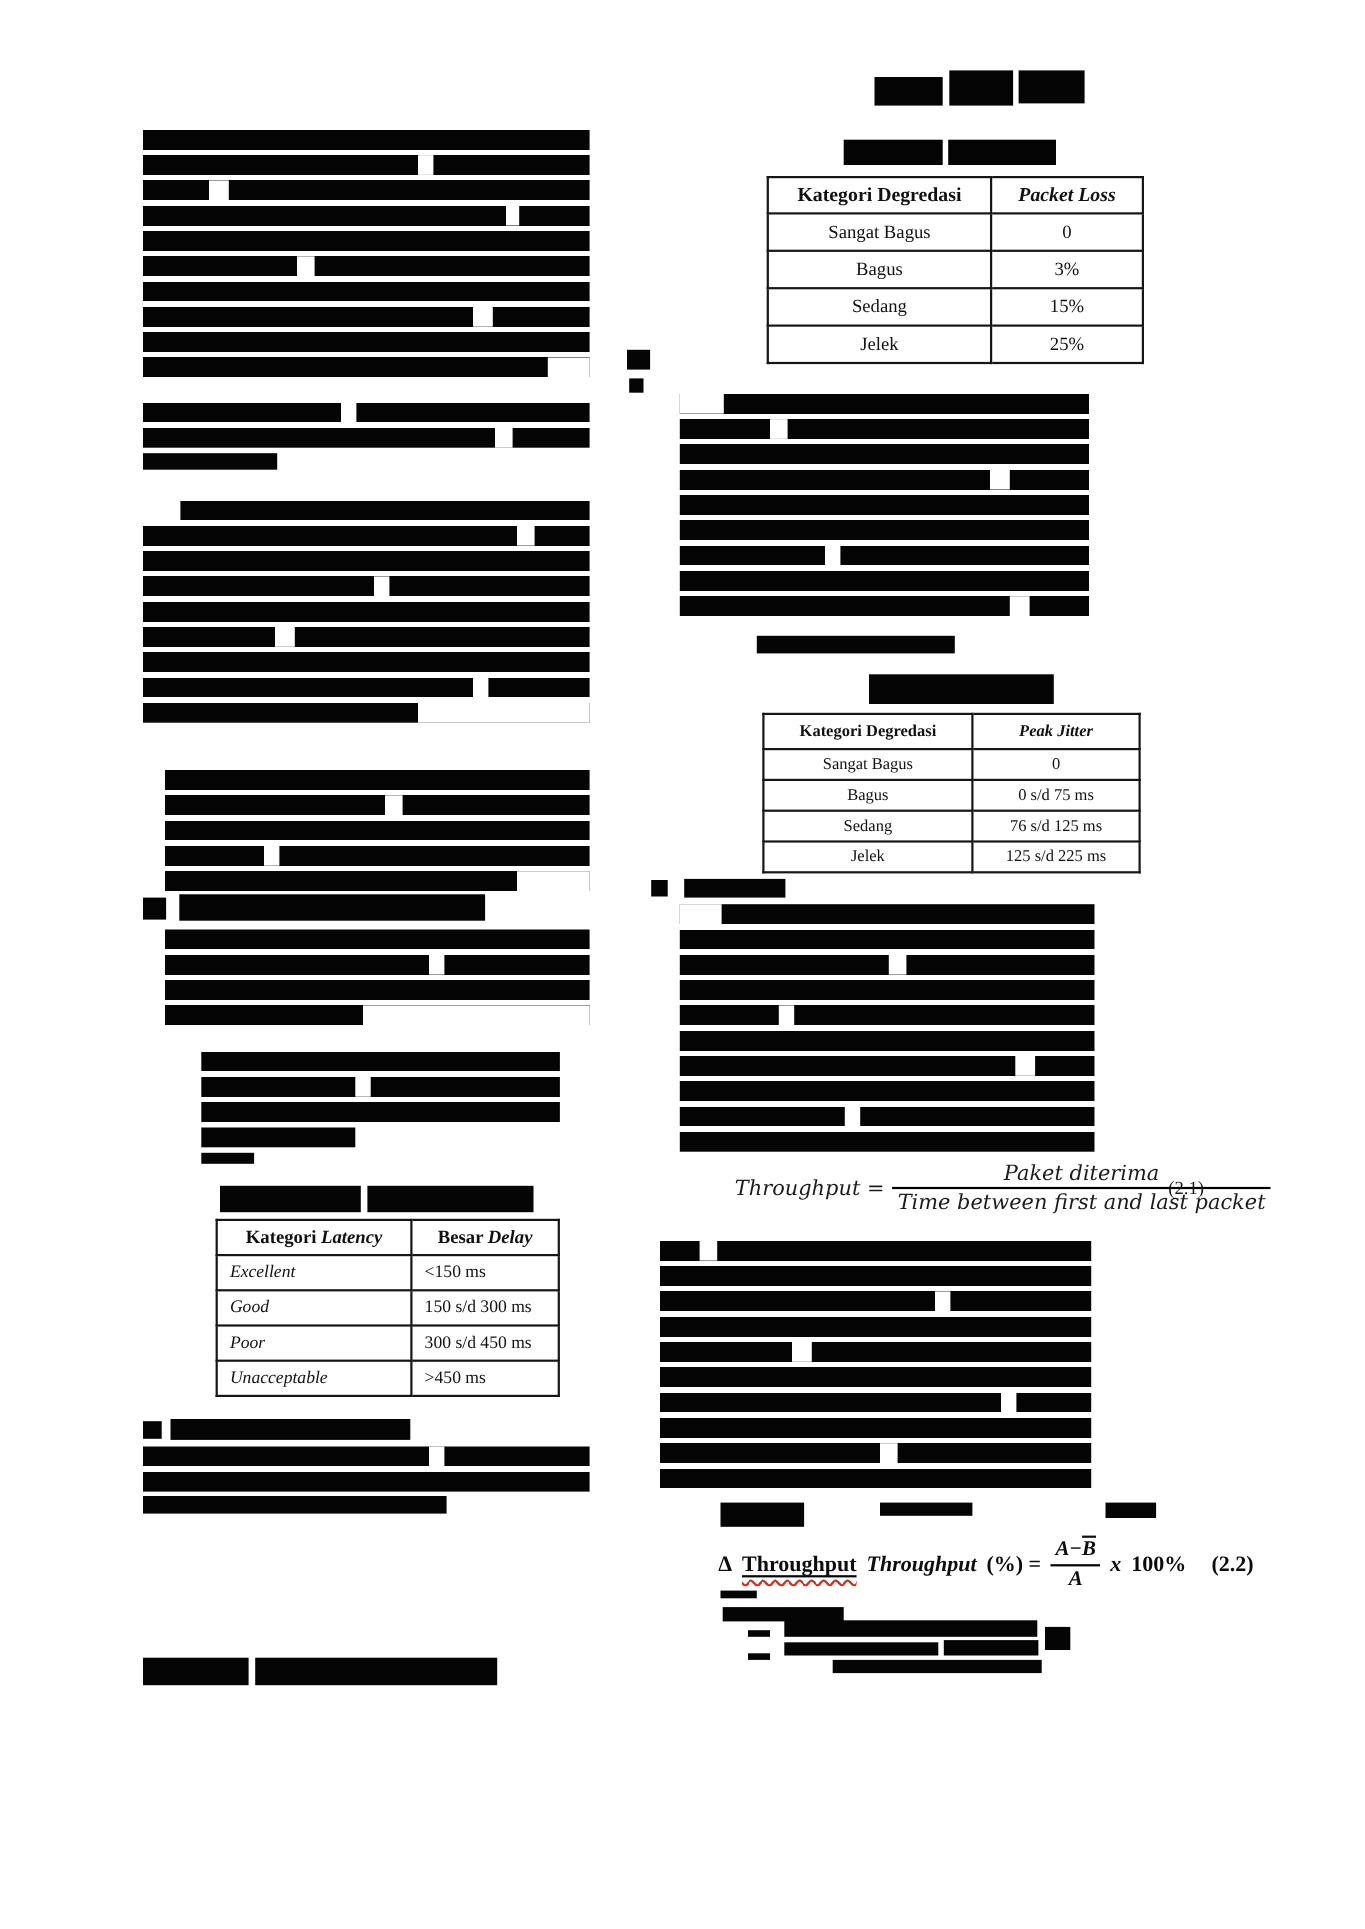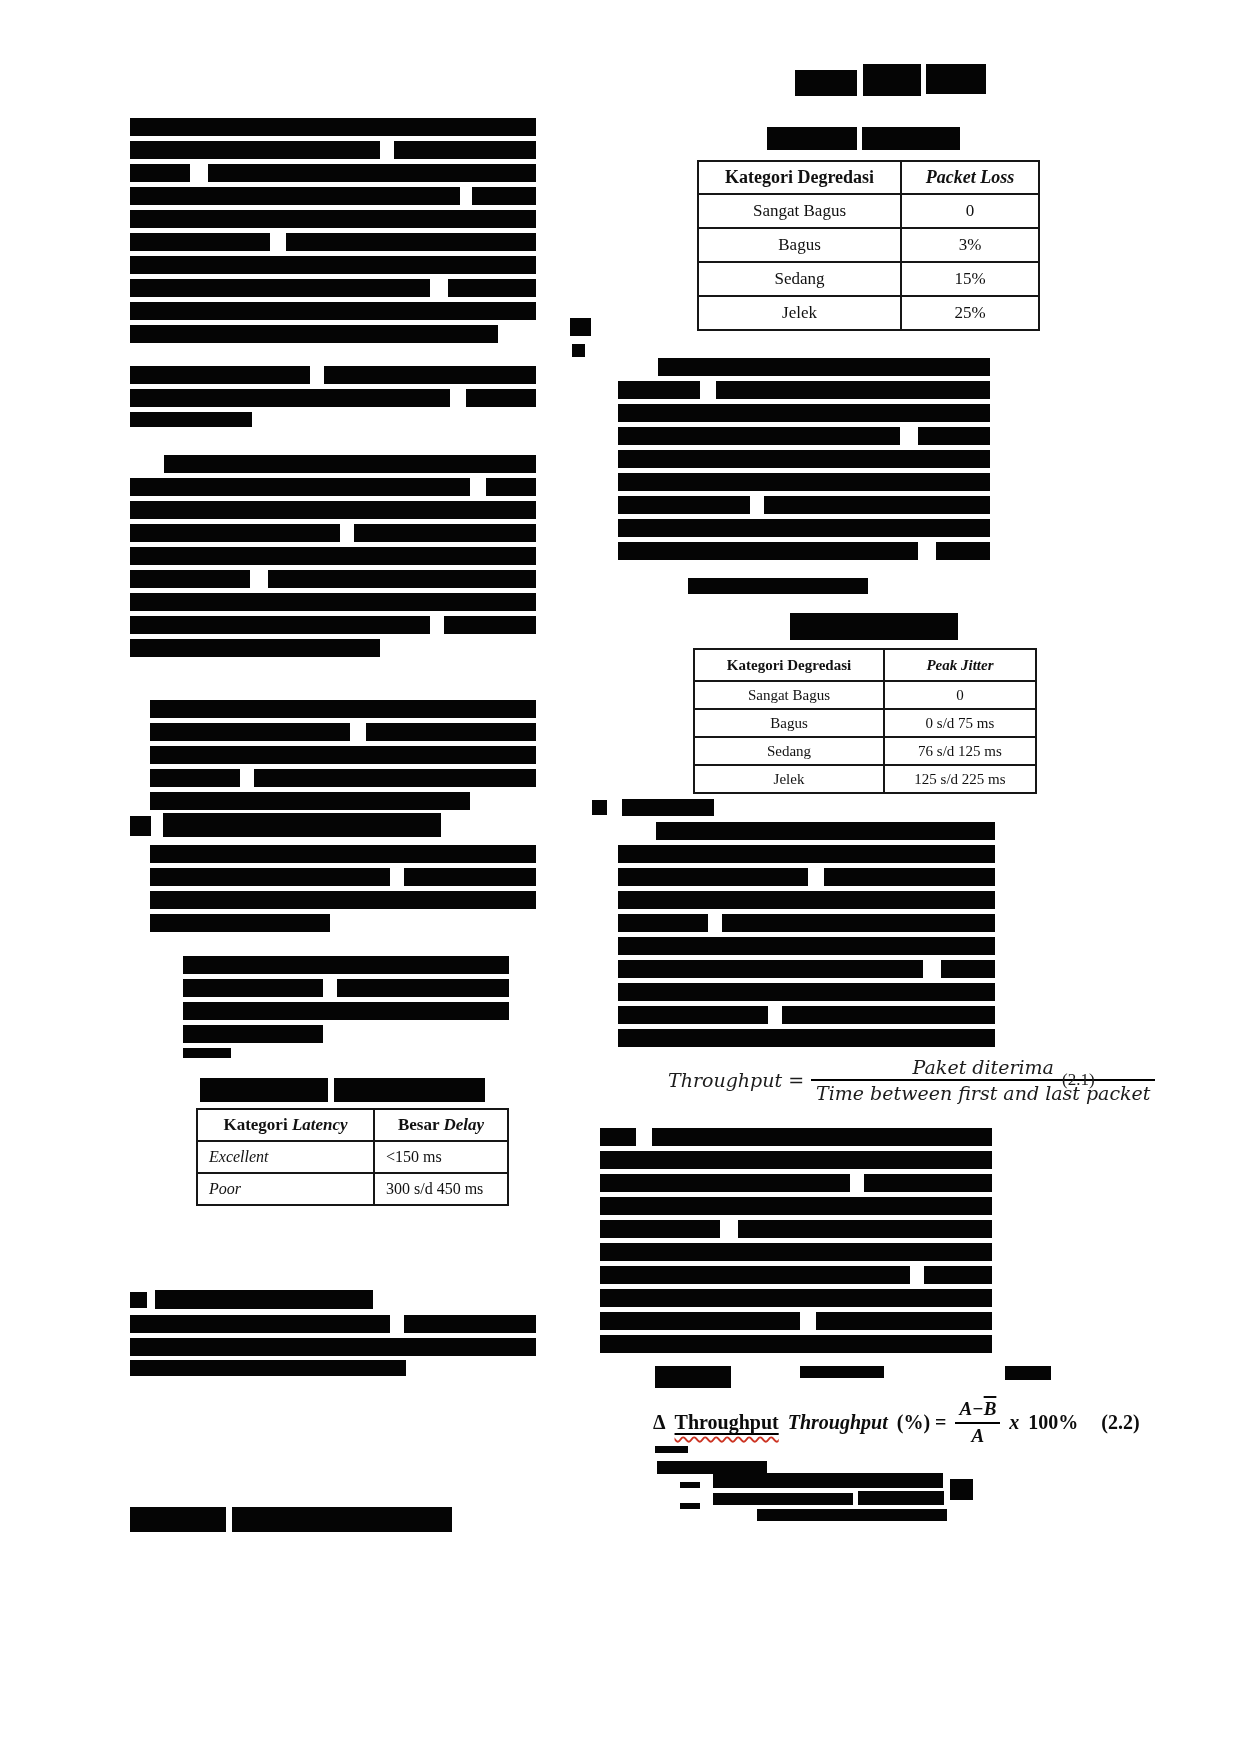--- a/index.html
+++ b/index.html
@@ -114,22 +114,30 @@
         <th><span>Kategori </span><span class="it">Latency</span></th>
         <th><span>Besar </span><span class="it">Delay</span></th>
       </tr>
     </thead>
     <tbody>
       <tr>
           <td class="c1">Excellent</td>
           <td>&lt;150 ms</td>
         </tr>
       <tr>
+          <td class="c1">Good</td>
+          <td>150 s/d 300 ms</td>
+        </tr>
+      <tr>
           <td class="c1">Poor</td>
           <td>300 s/d 450 ms</td>
+        </tr>
+      <tr>
+          <td class="c1">Unacceptable</td>
+          <td>&gt;450 ms</td>
         </tr>
     </tbody>
   </table>
 
   <div class="r" style="left:130px;top:1292px;width:17px;height:16px"></div>
   <div class="r" style="left:155px;top:1290px;width:218px;height:19px"></div>
   <div class="rp" style="left:130px;top:1315px;width:406px;height:41px">
     <div class="n" style="left:260px;top:0px;width:14px;height:18px"></div>
   </div>
   <div class="r" style="left:130px;top:1360px;width:276px;height:16px"></div>

